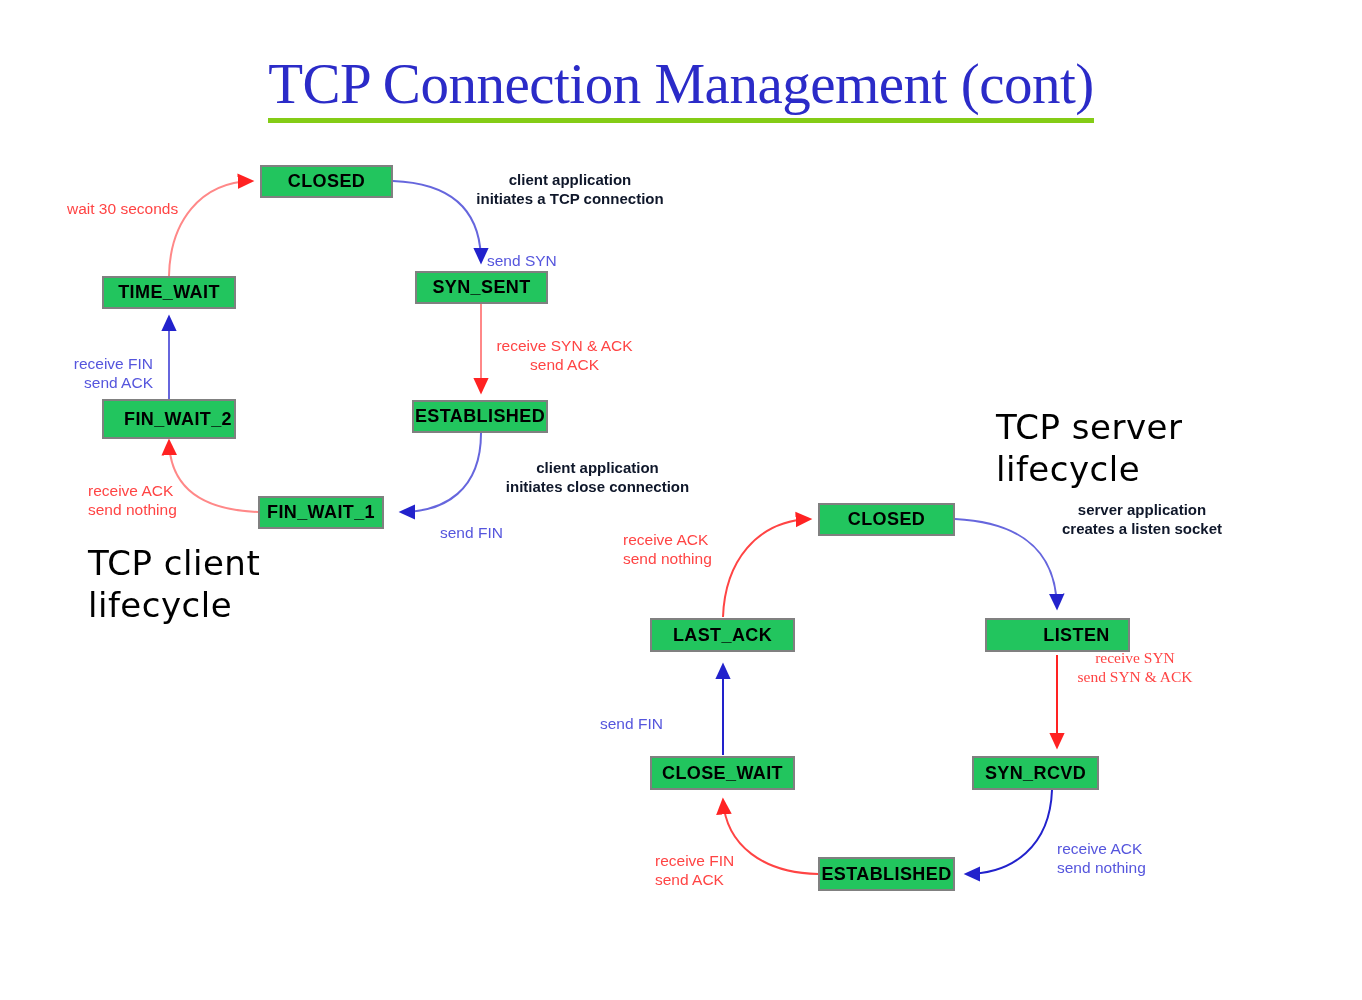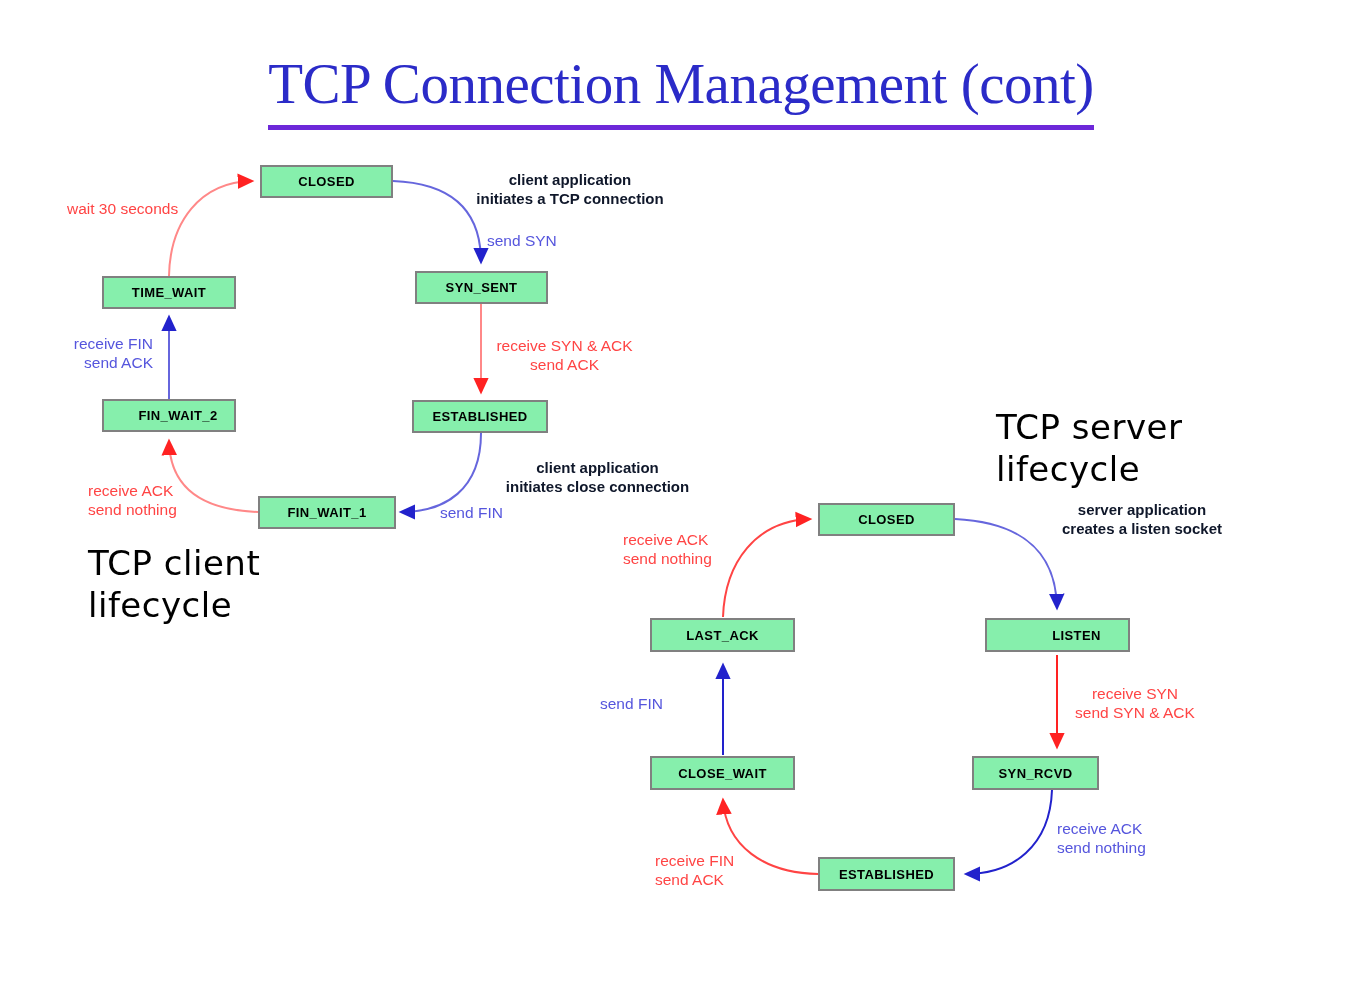--- a/index.html
+++ b/index.html
@@ -28,22 +28,22 @@
     text-align: center;
     font-family: "Liberation Serif", "DejaVu Serif", serif;
     font-size: 57px;
     line-height: 64px;
     color: #2b2bc8;
     letter-spacing: -0.5px;
     white-space: nowrap;
   }
   #slide-title .tl-underline {
     display: inline-block;
-    border-bottom: 5px solid #6d28d9;
-    padding-bottom: 9px;
+    border-bottom: 5px solid #84cc16;
+    padding-bottom: 2px;
   }
 
   
   #footer {
     position: absolute;
     right: 62px;
     top: 908px;
     font-family: "Liberation Serif", "DejaVu Serif", serif;
     font-size: 26px;
     color: #000000;
@@ -62,44 +62,44 @@
     color: #000000;
     white-space: pre-line;
     letter-spacing: 0.5px;
   }
   #caption-client { left: 88px; top: 542px; }
   #caption-server { left: 996px; top: 390px; margin-top: 16px; }
 
   
   .state-box {
     position: absolute;
-    background: #86efac;
+    background: #22c55e;
     border: 2px solid #808080;
     box-sizing: border-box;
     display: flex;
     align-items: center;
     justify-content: center;
     font-family: "Liberation Sans", sans-serif;
     font-weight: bold;
-    font-size: 13px;
+    font-size: 18px;
     color: #000000;
     letter-spacing: 0.4px;
     white-space: nowrap;
   }
 
   
   .edge-label {
     position: absolute;
     font-family: "Liberation Sans", sans-serif;
     font-size: 15.5px;
     line-height: 19px;
     white-space: pre-line;
   }
   .edge-label.red   { color: #ff4444; }
-  .edge-label.blue  { color: #5555dd; }
+  .edge-label.blue  { color: #5555dd; margin-top: 20px; }
   .edge-label.black { color: #0f172a; font-weight: bold; font-size: 15px; line-height: 19px; }
   .al-left   { text-align: left; }
   .al-right  { text-align: right; }
   .al-center { text-align: center; }
 
   
   #arrows {
     position: absolute;
     left: 0; top: 0;
     width: 1362px;
@@ -153,24 +153,24 @@
 
   <div class="state-box" style="left:260px; top:165px; width:133px; height:33px;">
     <span>CLOSED</span>
   </div>
   <div class="state-box" style="left:415px; top:271px; width:133px; height:33px;">
     <span>SYN_SENT</span>
   </div>
   <div class="state-box" style="left:412px; top:400px; width:136px; height:33px;">
     <span>ESTABLISHED</span>
   </div>
-  <div class="state-box" style="left:258px; top:496px; width:138px; height:33px;">
+  <div class="state-box" style="left:258px; top:496px; width:126px; height:33px;">
     <span>FIN_WAIT_1</span>
   </div>
-  <div class="state-box" style="left:102px; top:399px; width:134px; height:33px;padding-left:18px;">
+  <div class="state-box" style="left:102px; top:399px; width:134px; height:40px;padding-left:18px;">
     <span>FIN_WAIT_2</span>
   </div>
   <div class="state-box" style="left:102px; top:276px; width:134px; height:33px;">
     <span>TIME_WAIT</span>
   </div>
 
   <div class="edge-label black al-center" style="left:460px; top:170px; width:220px;">client application
 initiates a TCP connection</div>
   <div class="edge-label blue al-left" style="left:487px; top:231px; width:150px;">send SYN</div>
 
@@ -207,21 +207,21 @@
   <div class="state-box" style="left:650px; top:756px; width:145px; height:34px;">
     <span>CLOSE_WAIT</span>
   </div>
   <div class="state-box" style="left:650px; top:618px; width:145px; height:34px;">
     <span>LAST_ACK</span>
   </div>
 
   <div class="edge-label black al-center" style="left:1017px; top:500px; width:250px;">server application
 creates a listen socket</div>
 
-  <div class="edge-label red al-center" style="left:1055px; top:684px; width:160px;">receive SYN
+  <div class="edge-label red al-center" style="left:1055px; top:648px; width:160px;font-family:Liberation Serif, serif;">receive SYN
 send SYN &amp; ACK</div>
 
   <div class="edge-label blue al-left" style="left:1057px; top:819px; width:150px;">receive  ACK
 send nothing</div>
 
   <div class="edge-label red al-left" style="left:655px; top:851px; width:140px;">receive FIN
 send ACK</div>
 
   <div class="edge-label blue al-left" style="left:600px; top:694px; width:120px;">send FIN</div>
 

